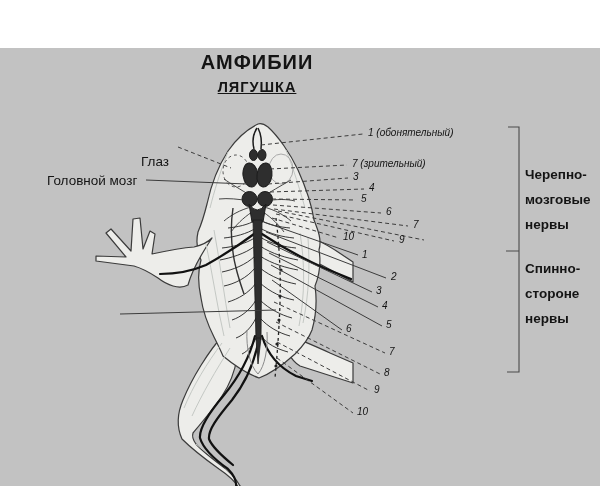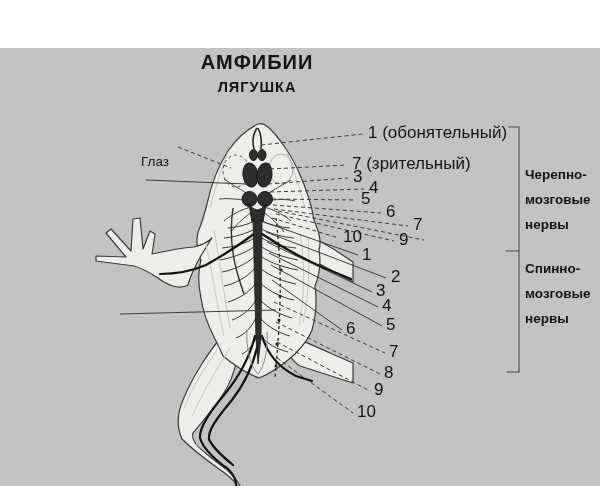--- a/index.html
+++ b/index.html
@@ -20,23 +20,24 @@
     line-height:16px;
   }
   .multiline{white-space:pre-line;}
   .title{
     font-size:20px;font-weight:bold;letter-spacing:1px;
     transform:translateX(-50%);
   }
   .subtitle{
     font-size:14.5px;font-weight:bold;letter-spacing:1px;
     transform:translateX(-50%);
+    text-decoration:underline;
   }
   .bracket-label{line-height:25px;font-weight:bold;}
-  .num{font-size:17px;}
+  .num{font-size:10px;font-style:italic;}
 </style>
 </head>
 <body>
 
 <div class="stage">
 
   <svg width="600" height="486" viewBox="0 0 600 486">
 
     <g fill="#ededea" stroke="#3b3b3b" stroke-width="1.2" stroke-linejoin="round">
 
@@ -200,20 +201,21 @@
       <path d="M277,310 L353,365" stroke-dasharray="4 3"></path>
     </g>
 
     <path d="M508,79 L519,79 L519,324 L507,324 M519,203 L506,203" fill="none" stroke="#4a4a4a" stroke-width="1.1"></path>
   </svg>
 
   <div class="lbl title" style="left:257px;top:6px">АМФИБИИ</div>
   <div class="lbl subtitle" style="left:257px;top:31px">ЛЯГУШКА</div>
 
   <div class="lbl" style="left:141px;top:106px">Глаз</div>
+  <div class="lbl" style="left:47px;top:125px">Головной мозг</div>
 
   <div class="lbl num" style="left:368px;top:77px">1 (обонятельный)</div>
   <div class="lbl num" style="left:352px;top:108px">7 (зрительный)</div>
   <div class="lbl num" style="left:353px;top:121px">3</div>
   <div class="lbl num" style="left:369px;top:132px">4</div>
   <div class="lbl num" style="left:361px;top:143px">5</div>
   <div class="lbl num" style="left:386px;top:156px">6</div>
   <div class="lbl num" style="left:413px;top:169px">7</div>
   <div class="lbl num" style="left:343px;top:181px">10</div>
   <div class="lbl num" style="left:399px;top:184px">9</div>
@@ -226,16 +228,16 @@
   <div class="lbl num" style="left:346px;top:273px">6</div>
   <div class="lbl num" style="left:389px;top:296px">7</div>
   <div class="lbl num" style="left:384px;top:317px">8</div>
   <div class="lbl num" style="left:374px;top:334px">9</div>
   <div class="lbl num" style="left:357px;top:356px">10</div>
 
   <div class="lbl multiline bracket-label" style="left:525px;top:114px">Черепно-
 мозговые
 нервы</div>
   <div class="lbl multiline bracket-label" style="left:525px;top:208px">Спинно-
-мозговые
+стороне
 нервы</div>
 
 </div>
 
 </body></html>

